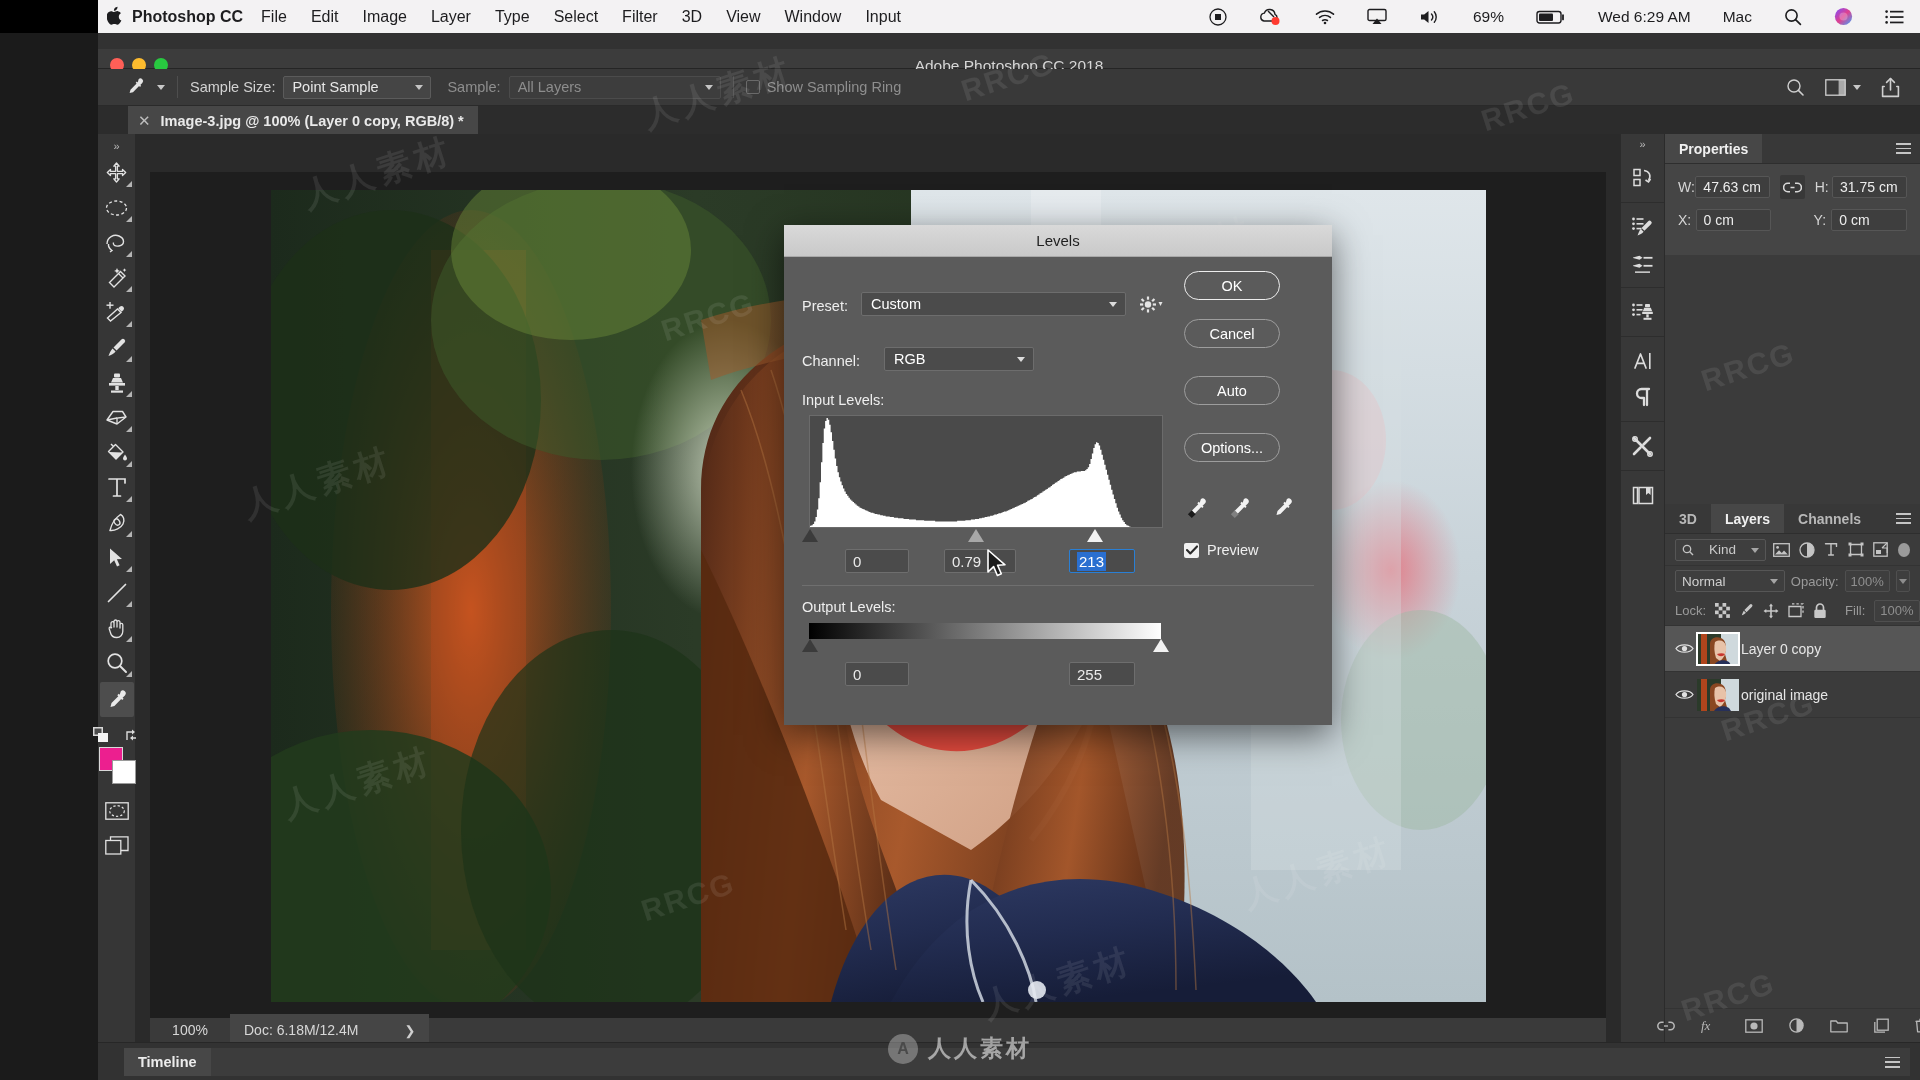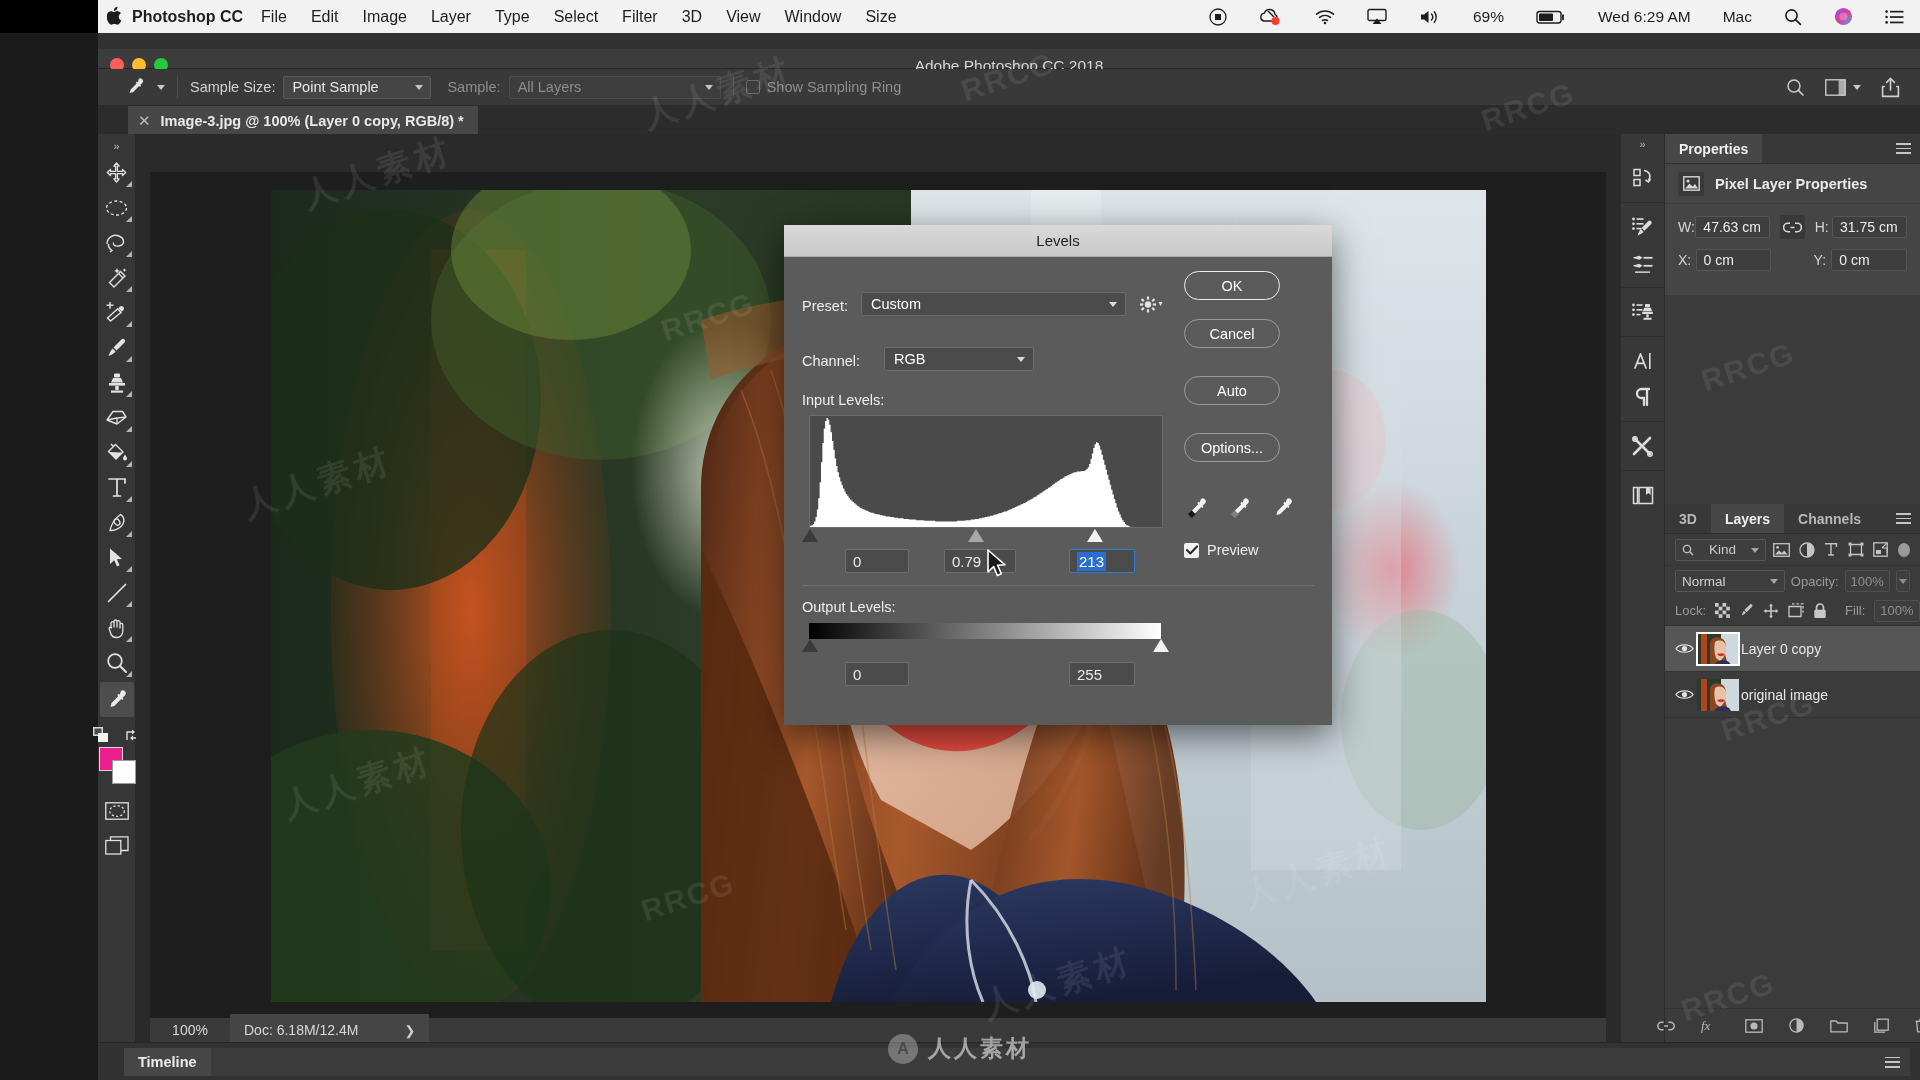--- a/index.html
+++ b/index.html
@@ -194,21 +194,21 @@
     <div class="mi">File</div>
     <div class="mi">Edit</div>
     <div class="mi">Image</div>
     <div class="mi">Layer</div>
     <div class="mi">Type</div>
     <div class="mi">Select</div>
     <div class="mi">Filter</div>
     <div class="mi">3D</div>
     <div class="mi">View</div>
     <div class="mi">Window</div>
-    <div class="mi">Size</div>
+    <div class="mi">Input</div>
     <div class="spacer"></div>
     <div class="right">
       <span>
         <svg width="18" height="18" viewBox="0 0 18 18">
             <circle cx="9" cy="9" r="8" fill="none" stroke="#1d1d1f" stroke-width="1.3"></circle>
             <rect x="6" y="6" width="6" height="6" fill="#1d1d1f"></rect>
           </svg>
       </span>
       <span>
         <svg width="24" height="18" viewBox="0 0 24 18">
@@ -689,30 +689,20 @@
 
       <div class="panel-hdr">
         <div class="ptab active">Properties</div>
         <div class="pmenu hamb">
             <i></i>
             <i></i>
             <i></i>
           </div>
       </div>
       <div class="props-body">
-        <div class="props-title">
-          <div class="ic">
-            <svg width="17" height="15" viewBox="0 0 17 15">
-                <rect x=".8" y=".8" width="15.4" height="13.4" fill="none" stroke="#d8d8d8" stroke-width="1.4"></rect>
-                <circle cx="5" cy="5" r="1.6" fill="#d8d8d8"></circle>
-                <path d="M2.2 12.5 L6.5 7.5 L9.5 10.5 L12 8 L15 12.5z" fill="#d8d8d8"></path>
-              </svg>
-          </div>
-          <span>Pixel Layer Properties</span>
-        </div>
         <div class="props-rows">
           <div class="prow">
             <span class="lb">W:</span>
             <span class="fld">47.63 cm</span>
             <span class="linkbtn">
               <svg width="19" height="13" viewBox="0 0 19 13">
                   <path d="M7.5 6.5 H11.5" stroke="#d8d8d8" stroke-width="1.5"></path>
                   <path d="M7 2.3 H4.8a4.2 4.2 0 0 0 0 8.4H7" fill="none" stroke="#d8d8d8" stroke-width="1.6"></path>
                   <path d="M12 2.3h2.2a4.2 4.2 0 0 1 0 8.4H12" fill="none" stroke="#d8d8d8" stroke-width="1.6"></path>
                 </svg>

